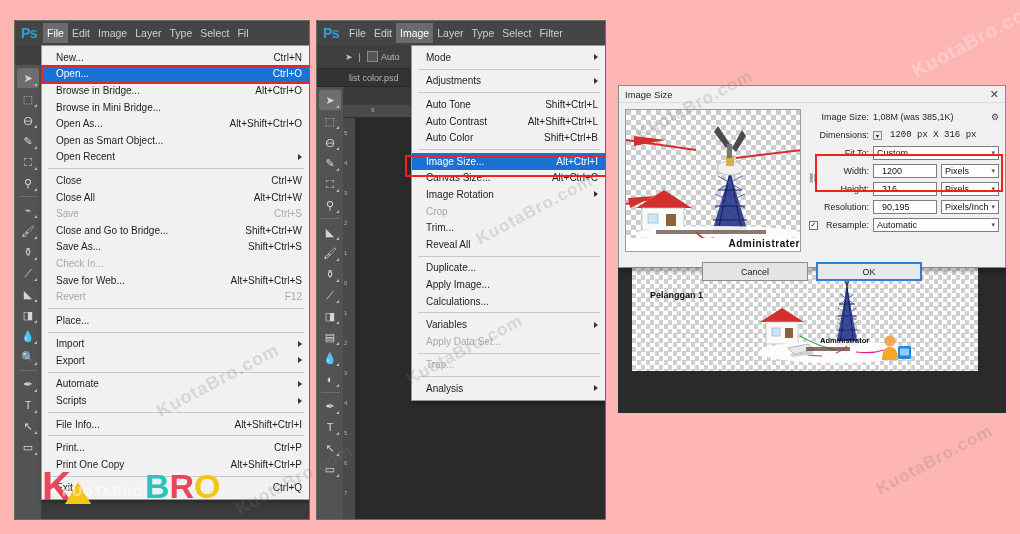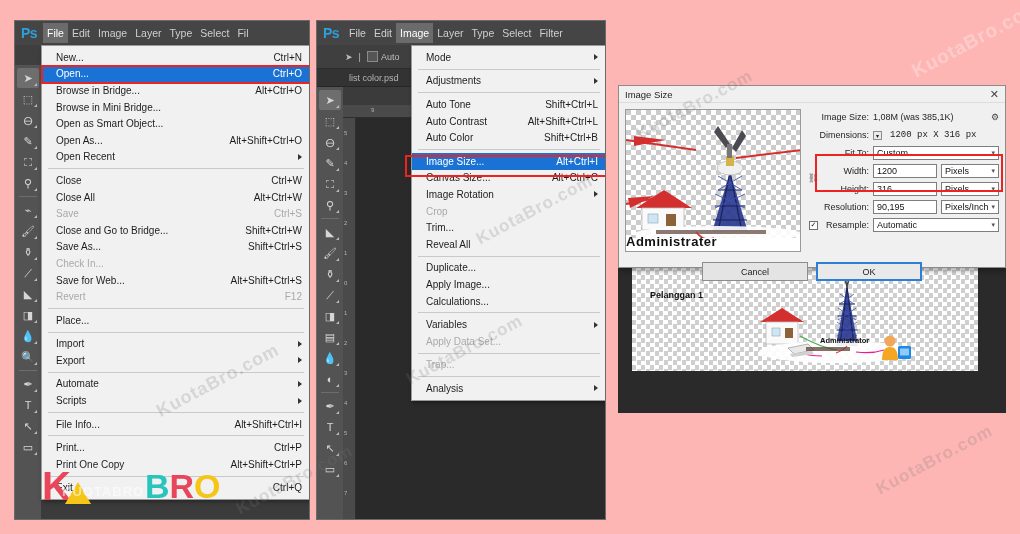--- a/index.html
+++ b/index.html
@@ -111,21 +111,21 @@
     width: 176px; height: 143px; border: 1px solid #9a9a9a; overflow: hidden;
     position: relative; background:
       repeating-conic-gradient(#ffffff 0% 25%, #cccccc 0% 50%) 0 0 / 10px 10px;
   }
   .fields { flex: 1; font-size: 9px; color: #1f1f1f; }
   .frow { display: flex; align-items: center; height: 16px; margin-bottom: 2px; gap: 4px; }
   .flabel { text-align: right; white-space: nowrap; }
   .fval { white-space: nowrap; }
   .inp {
     border: 1px solid #7e7e7e; background: #fff; height: 14px; font-size: 9px;
-    padding: 0 3px; display: flex; align-items: center; color: #111;
+    padding: 0 8px; display: flex; align-items: center; color: #111;
   }
   .sel-box {
     border: 1px solid #7e7e7e; background: #fff; height: 14px; font-size: 9px;
     padding: 0 3px; display: flex; align-items: center; justify-content: space-between;
     color: #111;
   }
   .chev { font-size: 7px; color: #555; }
   .btnrow { display: flex; justify-content: center; gap: 8px; padding: 4px 6px 7px; }
   .btn {
     width: 106px; height: 19px; font-size: 9px; display: flex;
@@ -225,26 +225,26 @@
       </div>
     <div class="row">
       <span class="lbl">Browse in Bridge...</span>
       <span class="acc">Alt+Ctrl+O</span>
       </div>
     <div class="row">
       <span class="lbl">Browse in Mini Bridge...</span>
       <span class="acc"></span>
       </div>
     <div class="row">
+      <span class="lbl">Open As...</span>
+      <span class="acc">Alt+Shift+Ctrl+O</span>
+      </div>
+    <div class="row">
       <span class="lbl">Open as Smart Object...</span>
       <span class="acc"></span>
-      </div>
-    <div class="row">
-      <span class="lbl">Open As...</span>
-      <span class="acc">Alt+Shift+Ctrl+O</span>
       </div>
     <div class="row">
       <span class="lbl">Open Recent</span>
       <span class="arrow"></span>
       </div>
     <div class="sep"></div>
     <div class="row">
       <span class="lbl">Close</span>
       <span class="acc">Ctrl+W</span>
       </div>
@@ -547,22 +547,22 @@
           <path d="M10 98 L38 80 L66 98 Z" fill="#d32f2f"></path>
           <rect x="16" y="98" width="42" height="22" fill="#fafafa" stroke="#bbb" stroke-width=".8"></rect>
           <rect x="22" y="104" width="10" height="9" fill="#cfe4f5" stroke="#8aa" stroke-width=".6"></rect>
           <rect x="40" y="104" width="10" height="12" fill="#8c6239"></rect>
 
           <ellipse cx="92" cy="124" rx="84" ry="8" fill="#ffffff" opacity=".9"></ellipse>
           <rect x="30" y="120" width="110" height="4" fill="#5d4037" opacity=".7"></rect>
           <path d="M70 122 Q78 132 88 128" stroke="#d32f2f" stroke-width="1.6" fill="none"></path>
           <rect x="0" y="128" width="176" height="15" fill="#ffffff"></rect>
         </svg>
-        <div style="position:absolute; left:0; bottom:2px; width:100%; text-align:left;
-                    font-size:13px; font-weight:bold; color:#111; letter-spacing:.5px;">Administrater</div>
+        <div style="position:absolute; left:0; bottom:2px; width:100%; text-align:right;
+                    font-size:10px; font-weight:bold; color:#111; letter-spacing:.5px;">Administrater</div>
       </div>
 
       <div class="fields">
         <div class="frow">
           <span class="flabel" style="width:60px;">Image Size:</span>
           <span class="fval" style="flex:1;">1,08M (was 385,1K)</span>
           <span class="gear">⚙</span>
         </div>
 
         <div class="frow">

